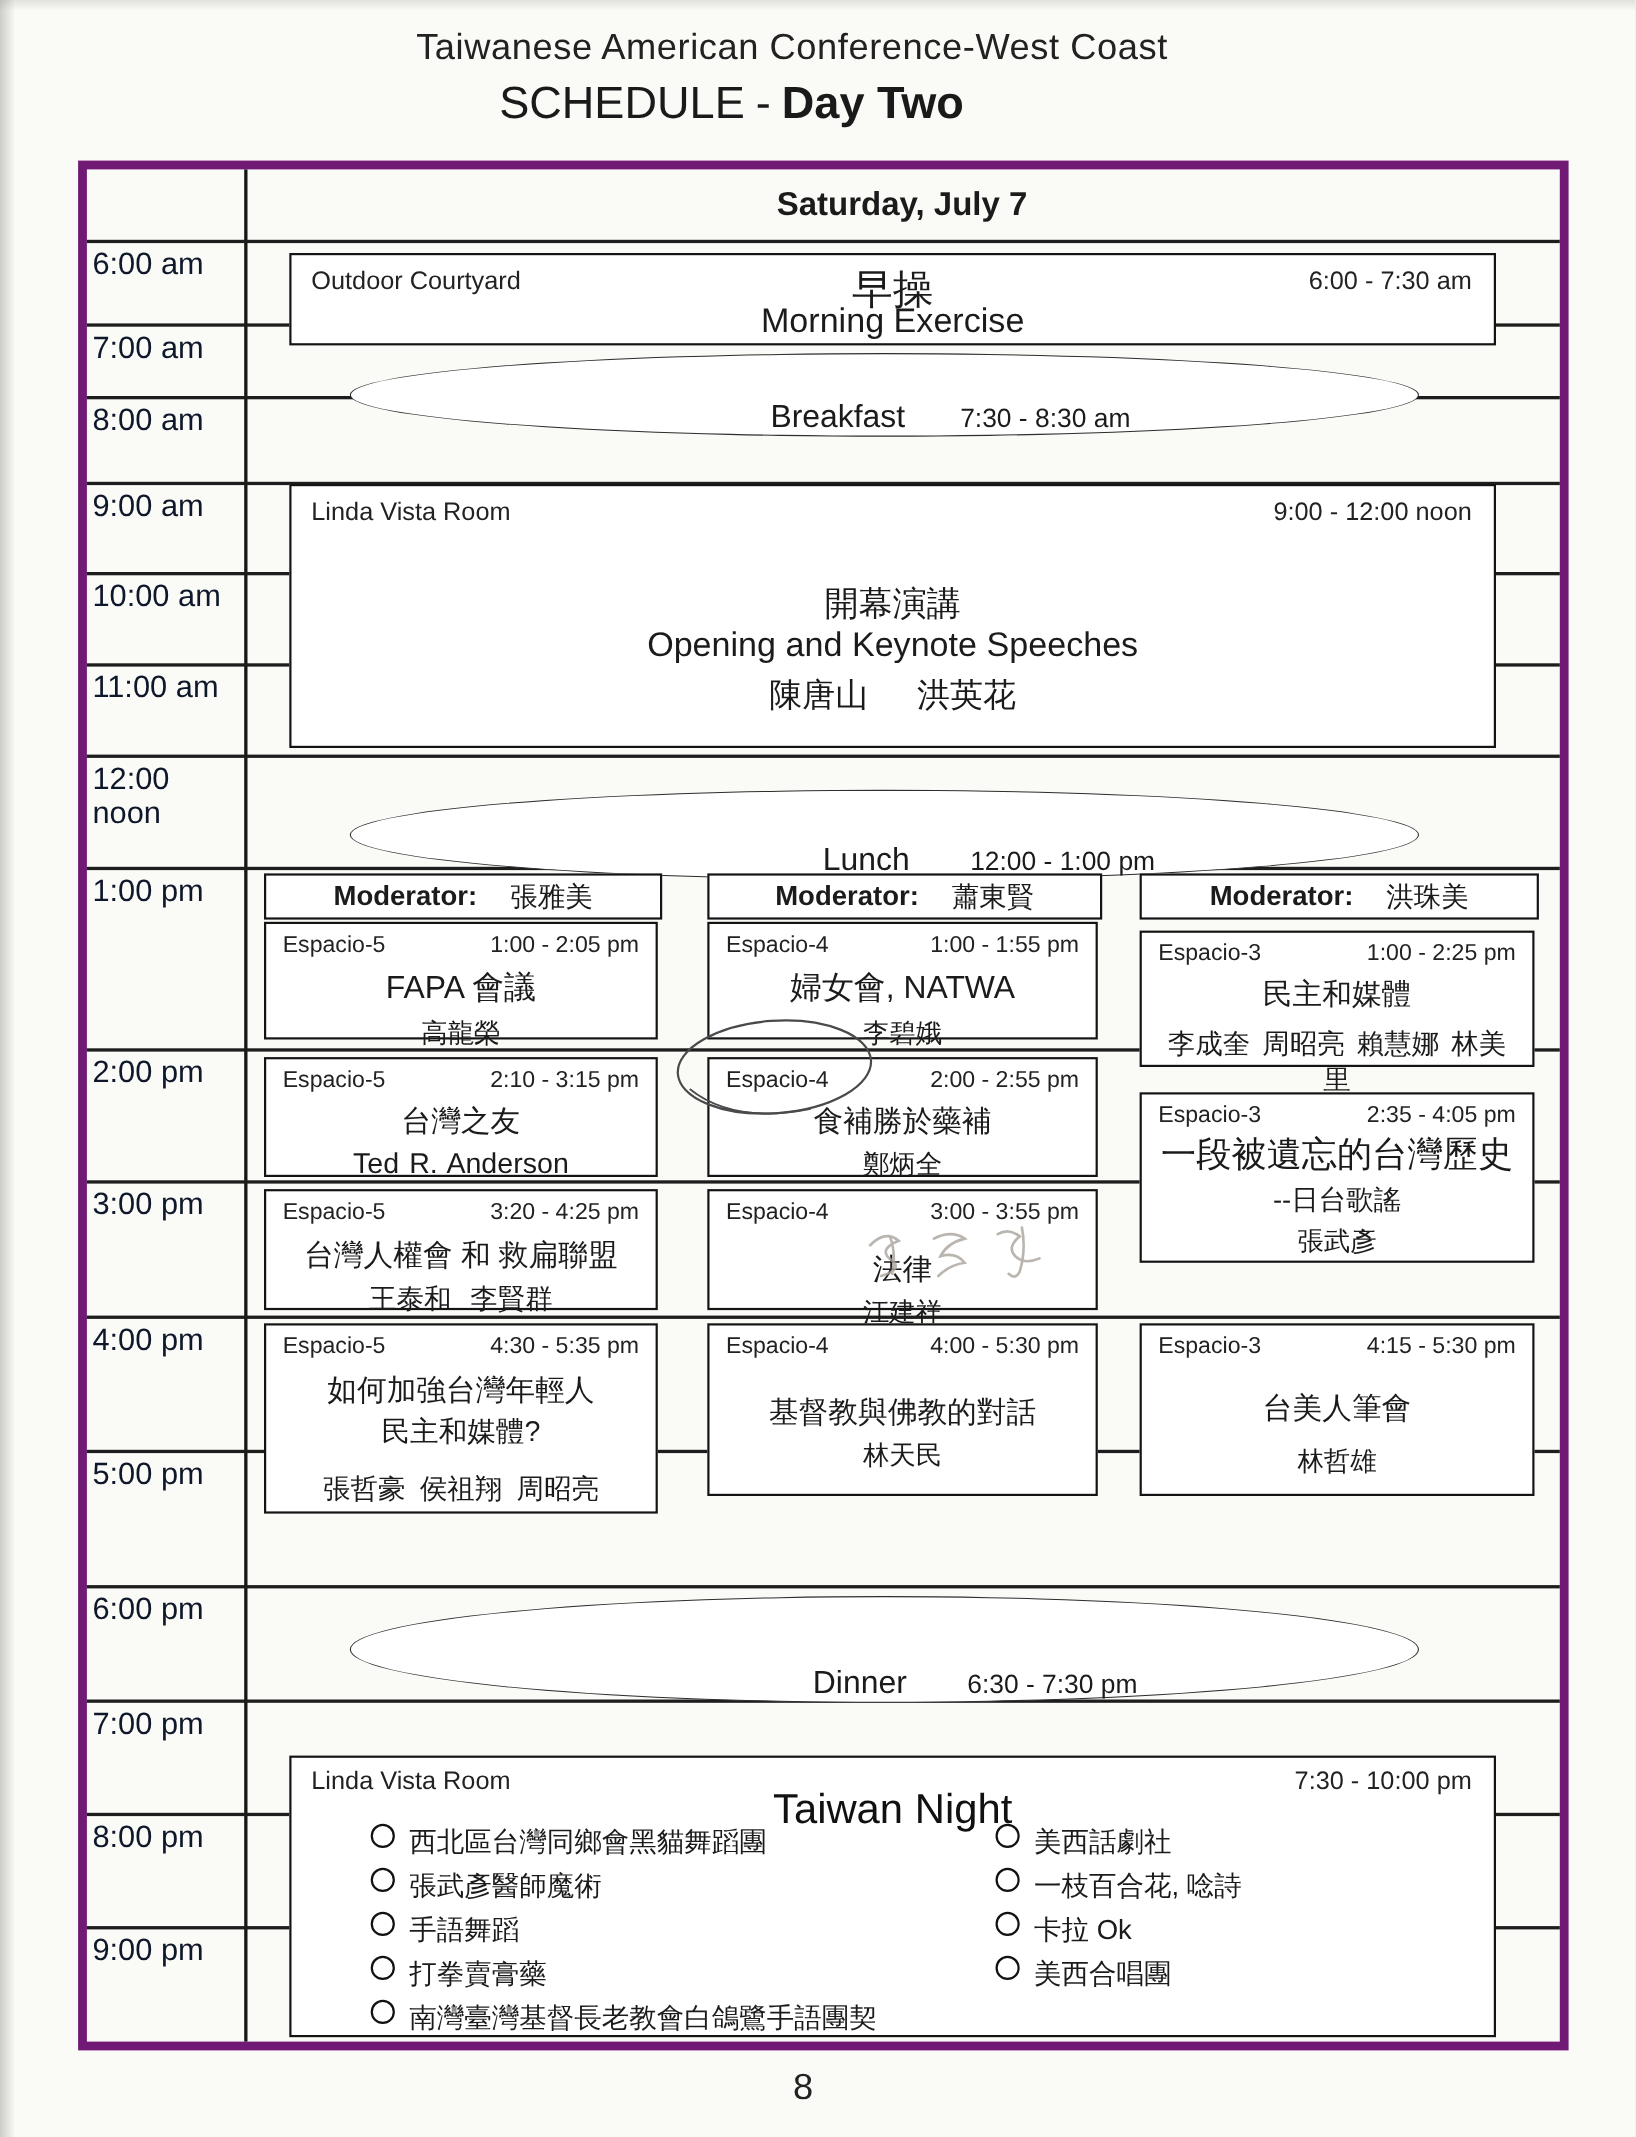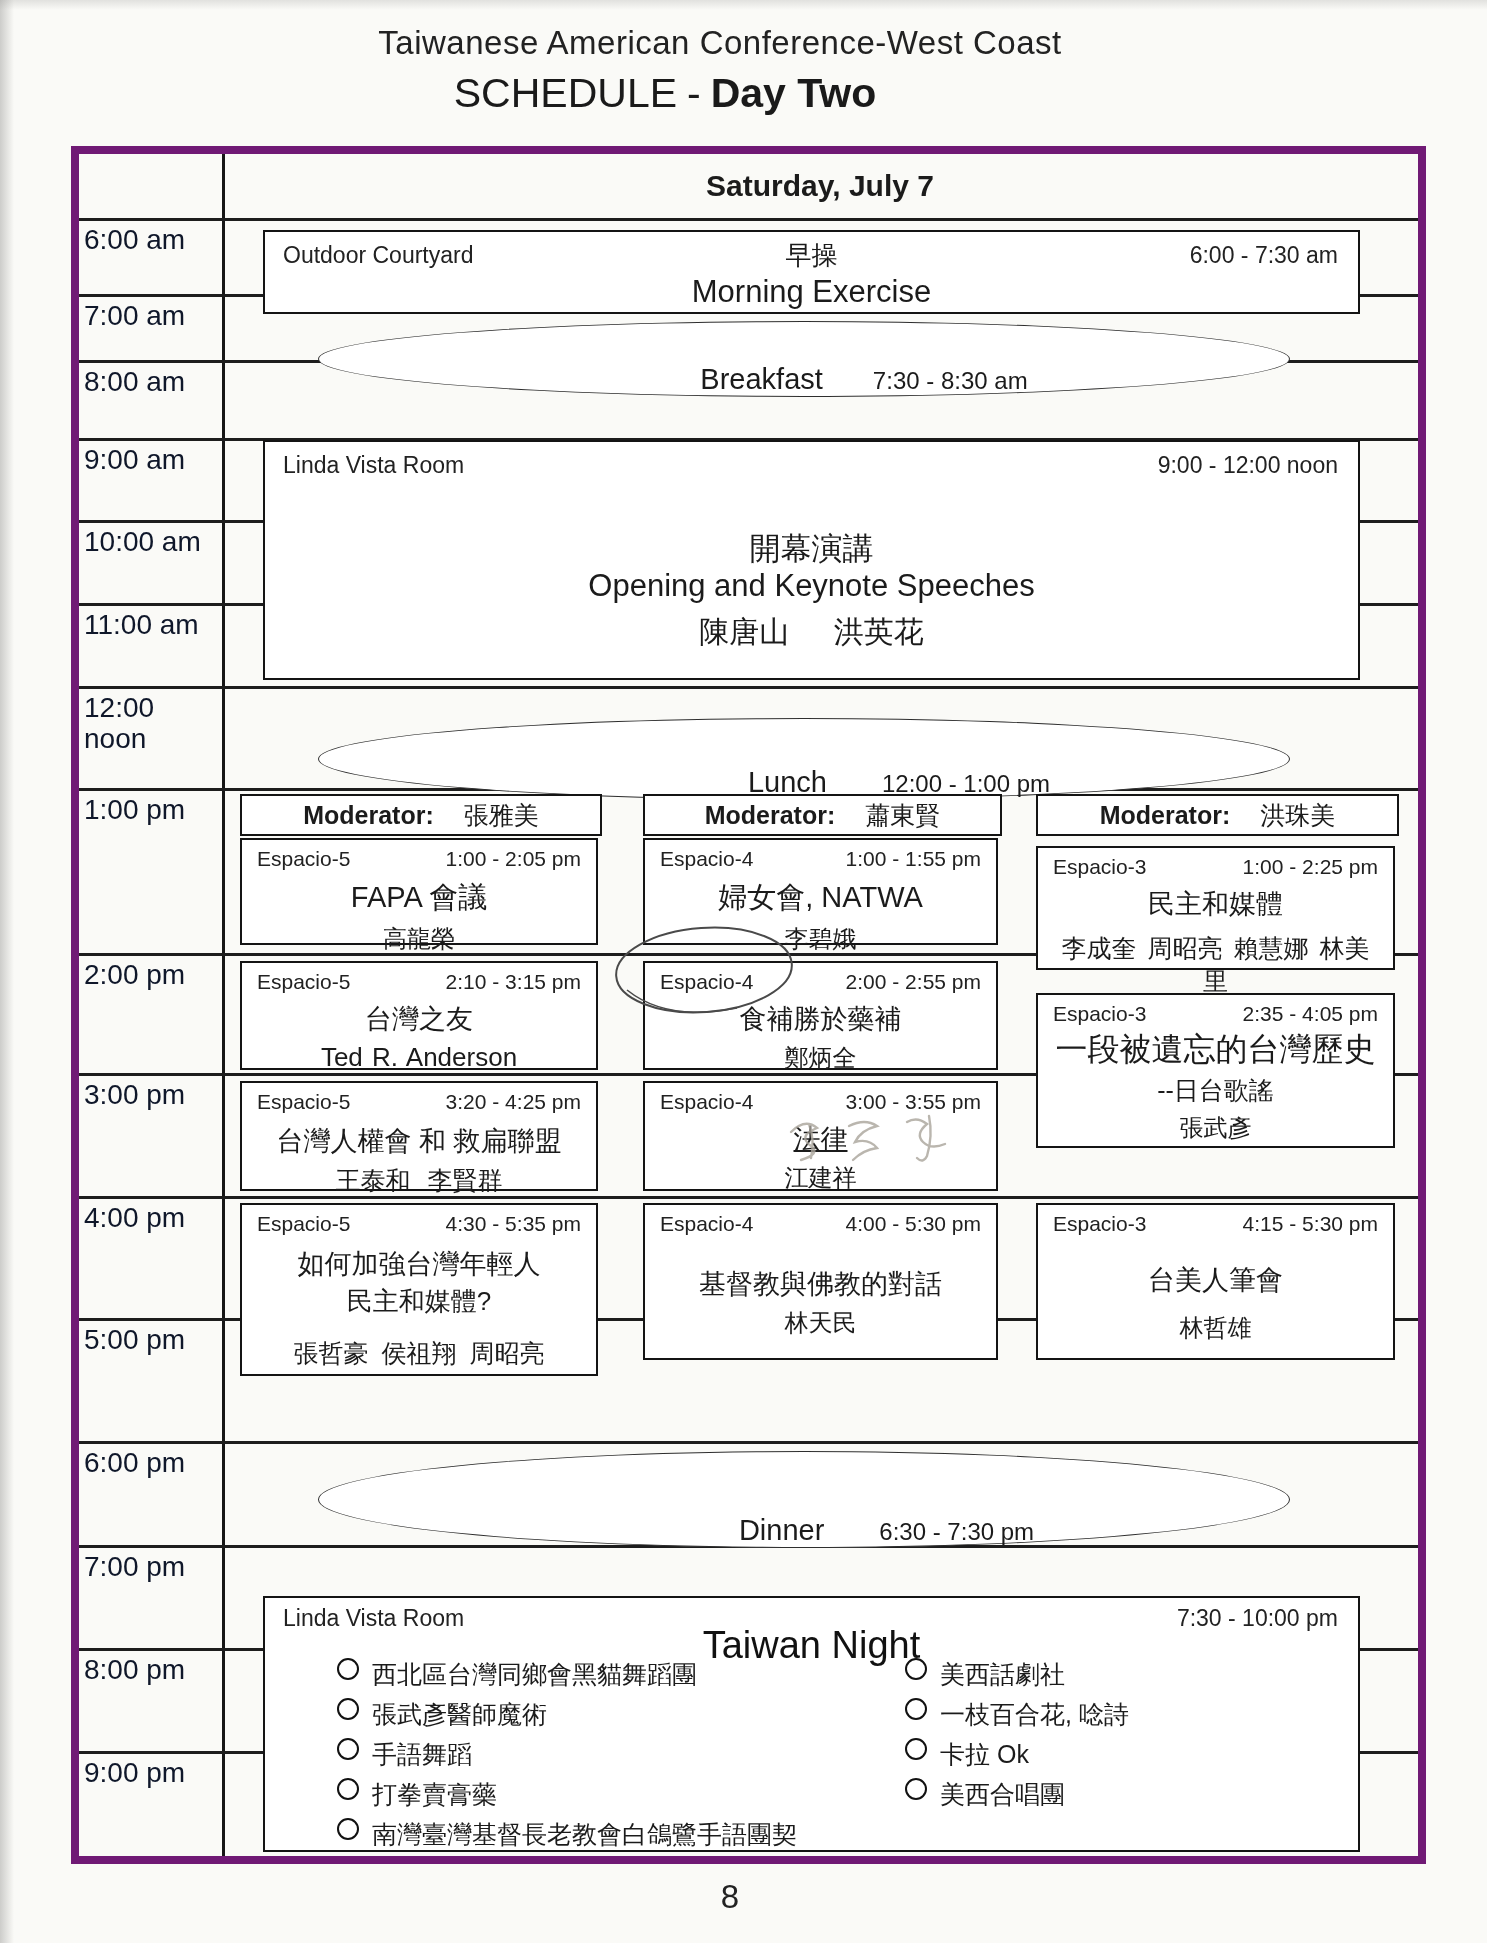--- a/index.html
+++ b/index.html
@@ -112,21 +112,21 @@
     <div class="tlabel" style="top:1293px">6:00 pm</div>
     <div class="tlabel" style="top:1397px">7:00 pm</div>
     <div class="tlabel" style="top:1500px">8:00 pm</div>
     <div class="tlabel" style="top:1603px">9:00 pm</div>
 
     <div class="bigbox" style="left:184px;top:76px;width:1093px;height:80px;">
       <div class="bighdr">
         <span>Outdoor Courtyard</span>
         <span>6:00 - 7:30 am</span>
       </div>
-      <div class="centerblock" style="top:6px;font-size:26px;">早操</div>
+      <div class="centerblock" style="top:6px;font-size:37px;">早操</div>
       <div class="centerblock" style="top:42px;font-size:31px;">Morning Exercise</div>
     </div>
 
     <div class="ell" style="left:239px;top:167px;width:970px;height:74px;">
       <div class="ellrow" style="gap:50px;padding-left:120px;">
         <span class="ellname">Breakfast</span>
         <span class="elltime">7:30 - 8:30 am</span>
       </div>
     </div>
 
@@ -208,21 +208,21 @@
           <span>2:00 - 2:55 pm</span>
         </div>
       <div class="stitle">食補勝於藥補</div>
       <div class="sspk">鄭炳全</div>
     </div>
     <div class="session" style="left:564px;top:927px;width:355px;height:110px;">
       <div class="shdr">
           <span>Espacio-4</span>
           <span>3:00 - 3:55 pm</span>
         </div>
-      <div class="stitle" style="margin-top:7px;text-decoration:underline;">法律</div>
+      <div class="stitle" style="margin-top:22px;">法律</div>
       <div class="sspk">江建祥</div>
     </div>
     <div class="session" style="left:564px;top:1049px;width:355px;height:157px;">
       <div class="shdr">
           <span>Espacio-4</span>
           <span>4:00 - 5:30 pm</span>
         </div>
       <div class="stitle" style="margin-top:30px;">基督教與佛教的對話</div>
       <div class="sspk">林天民</div>
     </div>

